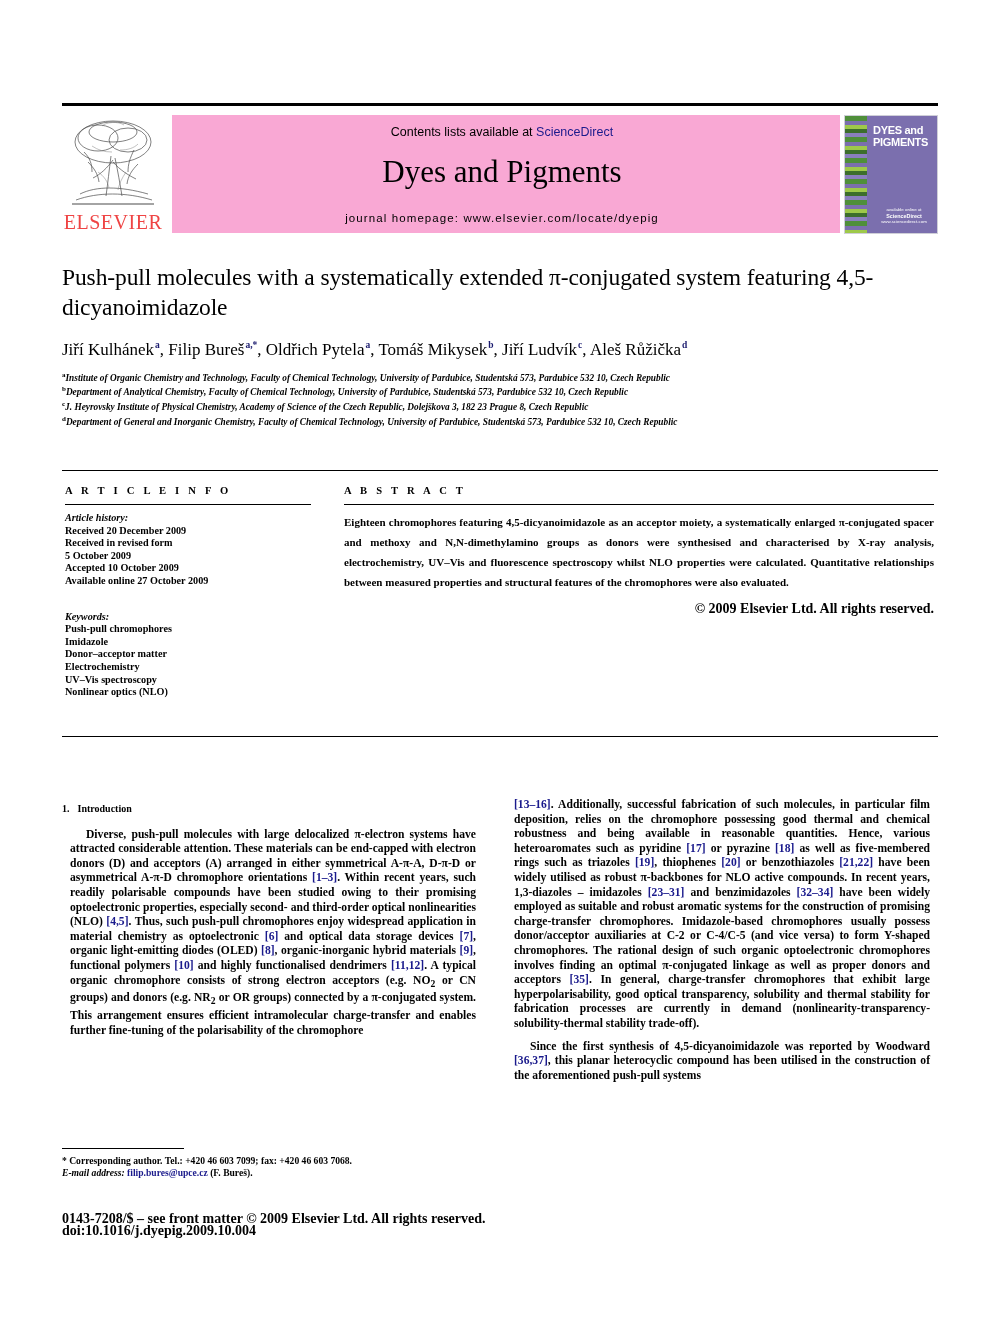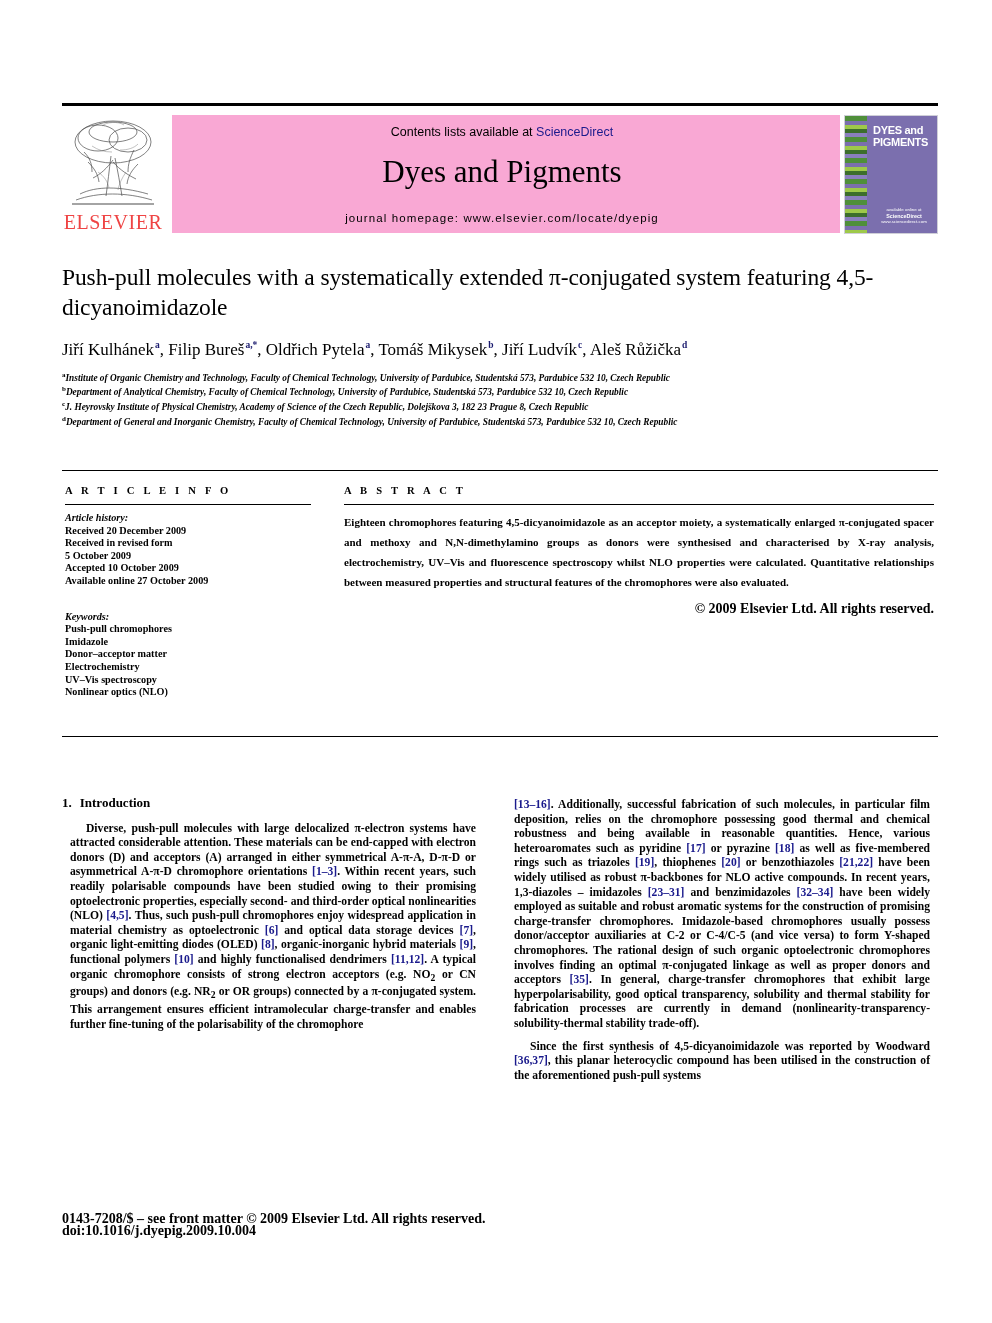--- a/index.html
+++ b/index.html
@@ -274,23 +274,23 @@
     top: 790px;
     width: 420px;
     font-size: 11.6px;
     line-height: 14.6px;
     text-align: justify;
     font-weight: bold;
   }
   .col-left  { left: 62px;  width: 422px; }
   .col-right { left: 506px; width: 432px; }
   .sec-heading {
-    font-size: 13px;
-    font-weight: bold;
-    margin: 6px 0 11px 0;
+    font-size: 10px;
+    font-weight: bold;
+    margin: 12px 0 11px 0;
   }
   .sec-heading .num { margin-right: 8px; }
   .body-col p {
     margin: 8px;
     text-indent: 16px;
   }
   .ref {
     color: #1a1a8c;
   }
   .foot-area {
@@ -442,19 +442,26 @@
       <span class="num">1.</span><span>Introduction</span>
     </div>
     <p>Diverse, push-pull molecules with large delocalized π-electron systems have attracted considerable attention. These materials can be end-capped with electron donors (D) and acceptors (A) arranged in either symmetrical A-π-A, D-π-D or asymmetrical A-π-D chromophore orientations <span class="ref">[1–3]</span>. Within recent years, such readily polarisable compounds have been studied owing to their promising optoelectronic properties, especially second- and third-order optical nonlinearities (NLO) <span class="ref">[4,5]</span>. Thus, such push-pull chromophores enjoy widespread application in material chemistry as optoelectronic <span class="ref">[6]</span> and optical data storage devices <span class="ref">[7]</span>, organic light-emitting diodes (OLED) <span class="ref">[8]</span>, organic-inorganic hybrid materials <span class="ref">[9]</span>, functional polymers <span class="ref">[10]</span> and highly functionalised dendrimers <span class="ref">[11,12]</span>. A typical organic chromophore consists of strong electron acceptors (e.g. NO<sub>2</sub> or CN groups) and donors (e.g. NR<sub>2</sub> or OR groups) connected by a π-conjugated system. This arrangement ensures efficient intramolecular charge-transfer and enables further fine-tuning of the polarisability of the chromophore</p>
   </div>
 
   <div class="body-col col-right">
     <p style="text-indent:0"><span class="ref">[13–16]</span>. Additionally, successful fabrication of such molecules, in particular film deposition, relies on the chromophore possessing good thermal and chemical robustness and being available in reasonable quantities. Hence, various heteroaromates such as pyridine <span class="ref">[17]</span> or pyrazine <span class="ref">[18]</span> as well as five-membered rings such as triazoles <span class="ref">[19]</span>, thiophenes <span class="ref">[20]</span> or benzothiazoles <span class="ref">[21,22]</span> have been widely utilised as robust π-backbones for NLO active compounds. In recent years, 1,3-diazoles – imidazoles <span class="ref">[23–31]</span> and benzimidazoles <span class="ref">[32–34]</span> have been widely employed as suitable and robust aromatic systems for the construction of promising charge-transfer chromophores. Imidazole-based chromophores usually possess donor/acceptor auxiliaries at C-2 or C-4/C-5 (and vice versa) to form Y-shaped chromophores. The rational design of such organic optoelectronic chromophores involves finding an optimal π-conjugated linkage as well as proper donors and acceptors <span class="ref">[35]</span>. In general, charge-transfer chromophores that exhibit large hyperpolarisability, good optical transparency, solubility and thermal stability for fabrication processes are currently in demand (nonlinearity-transparency-solubility-thermal stability trade-off).</p>
     <p>Since the first synthesis of 4,5-dicyanoimidazole was reported by Woodward <span class="ref">[36,37]</span>, this planar heterocyclic compound has been utilised in the construction of the aforementioned push-pull systems</p>
   </div>
 
+  <div class="foot-area">
+    <div class="foot-rule"></div>
+    <div class="foot-text">
+      <span class="indent">* Corresponding author. Tel.: +420 46 603 7099; fax: +420 46 603 7068.</span>
+      <span class="indent"><span class="lead">E-mail address:</span> <span class="mailto">filip.bures@upce.cz</span> <span>(F. Bureš).</span></span>
+    </div>
+  </div>
 
   <div class="imprint">
     <div>0143-7208/$ – see front matter © 2009 Elsevier Ltd. All rights reserved.</div>
     <div>doi:10.1016/j.dyepig.2009.10.004</div>
   </div>
 
 </div>
 
 </body></html>

